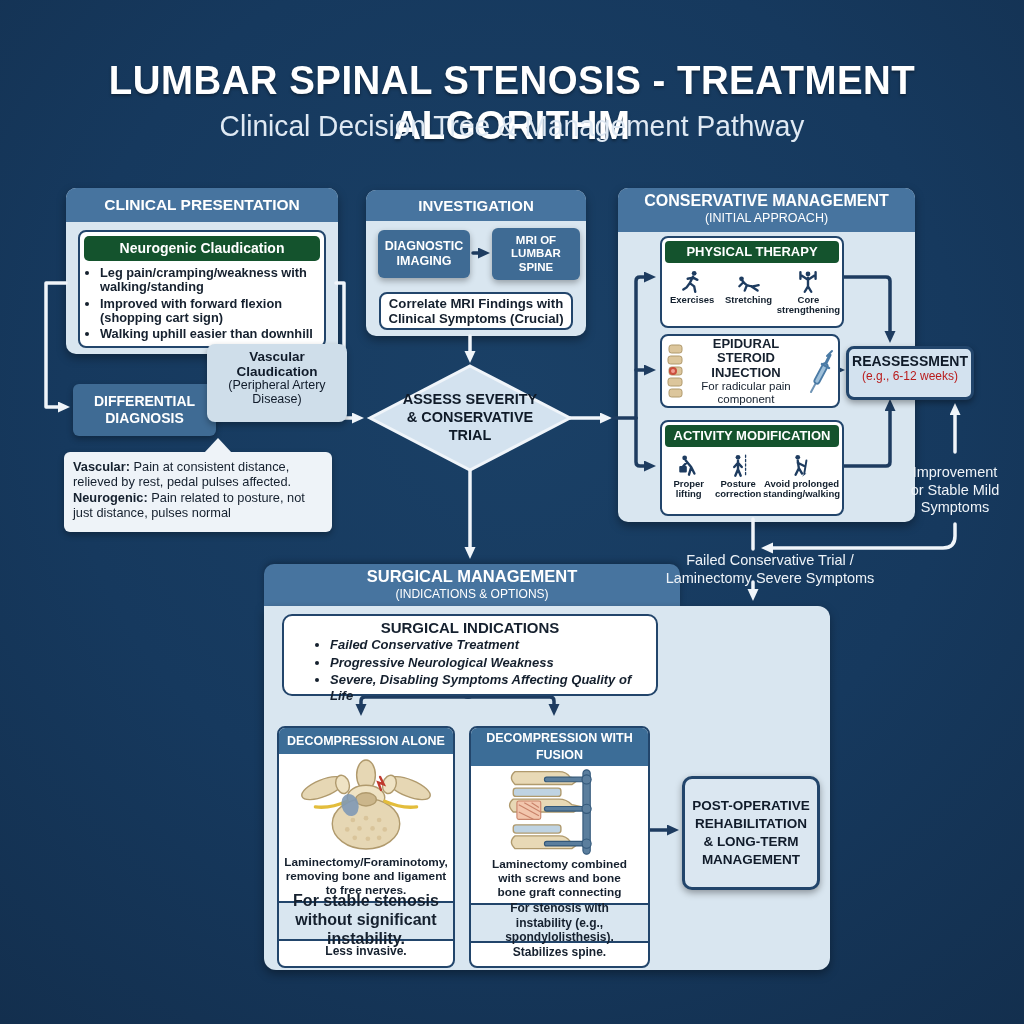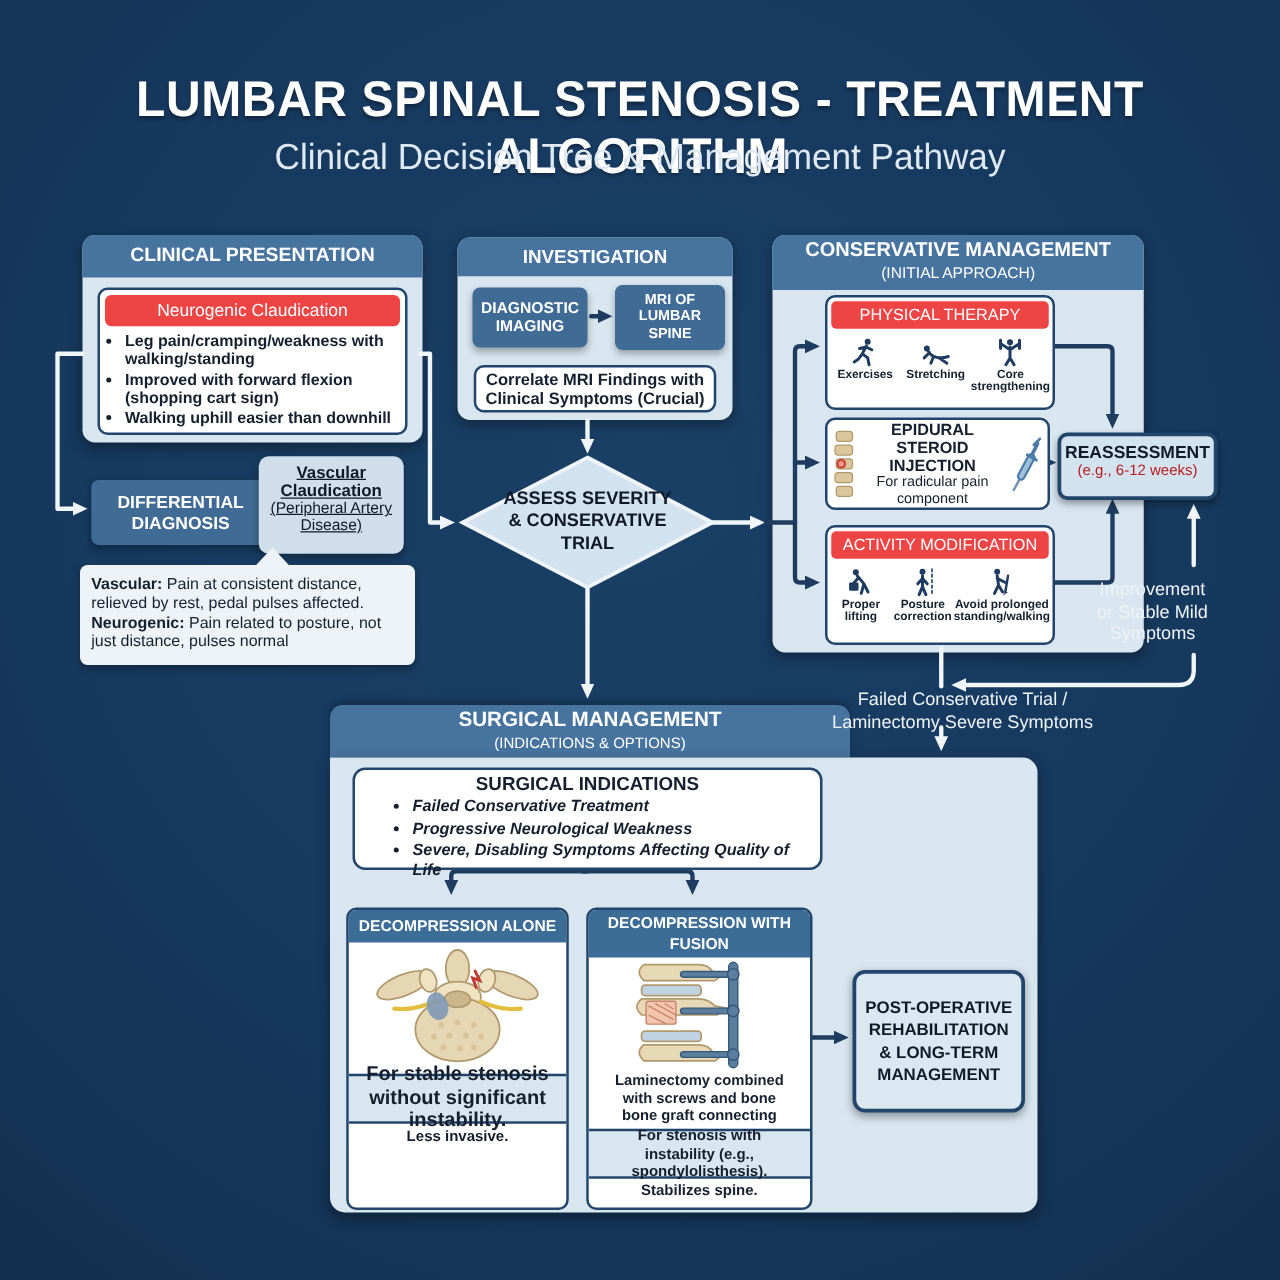--- a/index.html
+++ b/index.html
@@ -12,21 +12,21 @@
   .main-title{left:0;top:58px;width:1024px;text-align:center;color:#ffffff;
     font-size:40px;font-weight:700;letter-spacing:.5px;transform:scaleX(.96);
     text-shadow:0 2px 3px rgba(0,0,0,.35);}
   .sub-title{left:0;top:110px;width:1024px;text-align:center;color:#dfe9f3;
     font-size:29px;font-weight:400;transform:scaleX(.97);}
   
   .panel{background:#d9e6f0;border-radius:10px;box-shadow:0 4px 10px rgba(0,0,0,.35);z-index:1;}
   .panel-head{background:#47749f;color:#fff;text-align:center;font-weight:700;
     border-radius:10px 10px 0 0;}
   .whitebox{background:#ffffff;border:2px solid #22456b;border-radius:8px;z-index:3;}
-  .subband{background:#ef4444;color:#fff;font-weight:400;text-align:center;border-radius:5px;}
+  .subband{background:#14532d;color:#fff;font-weight:700;text-align:center;border-radius:5px;}
   .darknode{background:#3f6b94;color:#fff;font-weight:700;text-align:center;border-radius:6px;
     box-shadow:0 3px 6px rgba(0,0,0,.3);z-index:3;display:flex;align-items:center;justify-content:center;}
   .lightnode{background:#cfdeea;color:#101b2a;text-align:center;border-radius:8px;
     box-shadow:0 3px 6px rgba(0,0,0,.3);z-index:3;}
   svg{display:block;}
   #arrows{position:absolute;left:0;top:0;z-index:2;pointer-events:none;}
   .z3{z-index:3;}
   ul.blist{margin:5px 0 0 20px;padding:0;list-style:disc;}
   ul.blist li{margin:0 0 2px 0;font-weight:700;}
   .icon-row{display:flex;justify-content:space-around;align-items:flex-start;padding:3px 2px 0 2px;}
@@ -90,21 +90,21 @@
     <div class="subband" style="margin:4px;height:25px;line-height:25px;font-size:14px;">Neurogenic Claudication</div>
     <ul class="blist" style="font-size:12.8px;line-height:1.12;margin-right:4px;">
       <li>Leg pain/cramping/weakness with walking/standing</li>
       <li>Improved with forward flexion (shopping cart sign)</li>
       <li>Walking uphill easier than downhill</li>
     </ul>
   </div>
 
   <div class="abs darknode pre" style="left:73px;top:384px;width:143px;height:52px;font-size:14px;line-height:1.2;">DIFFERENTIAL
 DIAGNOSIS</div>
-  <div class="abs lightnode" style="left:207px;top:365px;width:116px;height:78px;padding-top:5px;box-sizing:border-box;text-decoration:underline;">
+  <div class="abs lightnode" style="left:207px;top:344px;width:140px;height:78px;padding-top:5px;box-sizing:border-box;">
     <div class="pre" style="font-size:13.5px;font-weight:700;line-height:1.12;">Vascular
 Claudication</div>
     <div class="pre" style="font-size:12.5px;line-height:1.08;">(Peripheral Artery
 Disease)</div>
   </div>
   <div class="abs z3" style="left:64px;top:452px;width:268px;height:80px;background:#eef3f8;border-radius:6px;
        box-shadow:0 3px 6px rgba(0,0,0,.3);padding:7px 9px;box-sizing:border-box;font-size:12.8px;line-height:1.2;">
     <div class="abs" style="left:140px;top:-14px;width:0;height:0;border-left:14px solid transparent;
          border-right:14px solid transparent;border-bottom:15px solid #eef3f8;"></div>
     <span style="font-weight:700;">Vascular:</span><span> Pain at consistent distance, relieved by rest, pedal pulses affected.</span>
@@ -230,21 +230,21 @@
       </div>
     </div>
   </div>
 
   <div class="abs" style="left:846px;top:346px;width:128px;height:54px;background:#d3e2ef;border:3px solid #22456b;
        border-radius:8px;z-index:3;box-sizing:border-box;text-align:center;padding-top:5px;box-shadow:0 3px 6px rgba(0,0,0,.35);">
     <div style="font-size:14px;font-weight:700;color:#0f1a28;line-height:1.1;">REASSESSMENT</div>
     <div style="font-size:12px;color:#b91c1c;">(e.g., 6-12 weeks)</div>
   </div>
 
-  <div class="abs flowlabel pre" style="left:857px;top:464px;width:130px;">Improvement
+  <div class="abs flowlabel pre" style="left:890px;top:464px;width:130px;">Improvement
 or Stable Mild
 Symptoms</div>
   <div class="abs flowlabel pre" style="left:655px;top:552px;width:230px;">Failed Conservative Trial /
 Laminectomy Severe Symptoms</div>
 
   <div class="abs" style="left:264px;top:564px;width:416px;height:42px;background:#47749f;border-radius:10px 10px 0 0;
        z-index:1;text-align:center;color:#fff;padding-top:3px;box-sizing:border-box;box-shadow:0 -2px 6px rgba(0,0,0,.25);">
     <div style="font-size:16.5px;font-weight:700;line-height:1.2;">SURGICAL MANAGEMENT</div>
     <div style="font-size:12px;">(INDICATIONS &amp; OPTIONS)</div>
   </div>
@@ -286,20 +286,23 @@
           <circle cx="60" cy="78" r="2.5"></circle>
             <circle cx="73" cy="77" r="2.5"></circle>
             <circle cx="87" cy="77" r="2.5"></circle>
             <circle cx="100" cy="78" r="2.5"></circle>
           <circle cx="68" cy="87" r="2.5"></circle>
             <circle cx="82" cy="88" r="2.5"></circle>
             <circle cx="94" cy="87" r="2.5"></circle>
         </g>
       </svg>
     </div>
+    <div class="pre" style="text-align:center;font-size:11.8px;font-weight:700;line-height:1.18;">Laminectomy/Foraminotomy,
+removing bone and ligament
+to free nerves.</div>
     <div style="border-top:2px solid #22456b;background:#d9e6f0;height:36px;display:flex;align-items:center;justify-content:center;
          text-align:center;font-size:16px;font-weight:700;line-height:1.18;padding:0 8px;margin-top:3px;">For stable stenosis without significant instability.</div>
     <div style="border-top:2px solid #22456b;background:#fff;text-align:center;font-size:12px;font-weight:700;padding-top:3px;">Less invasive.</div>
   </div>
 
   <div class="abs whitebox" style="left:469px;top:726px;width:177px;height:238px;overflow:hidden;">
     <div class="pre" style="background:#3c6d97;color:#fff;font-weight:700;text-align:center;height:36px;font-size:12.5px;line-height:1.35;padding-top:2px;">DECOMPRESSION WITH
 FUSION</div>
     <div style="height:92px;display:flex;align-items:center;justify-content:center;">
       <svg width="140" height="88" viewBox="0 0 150 96">

